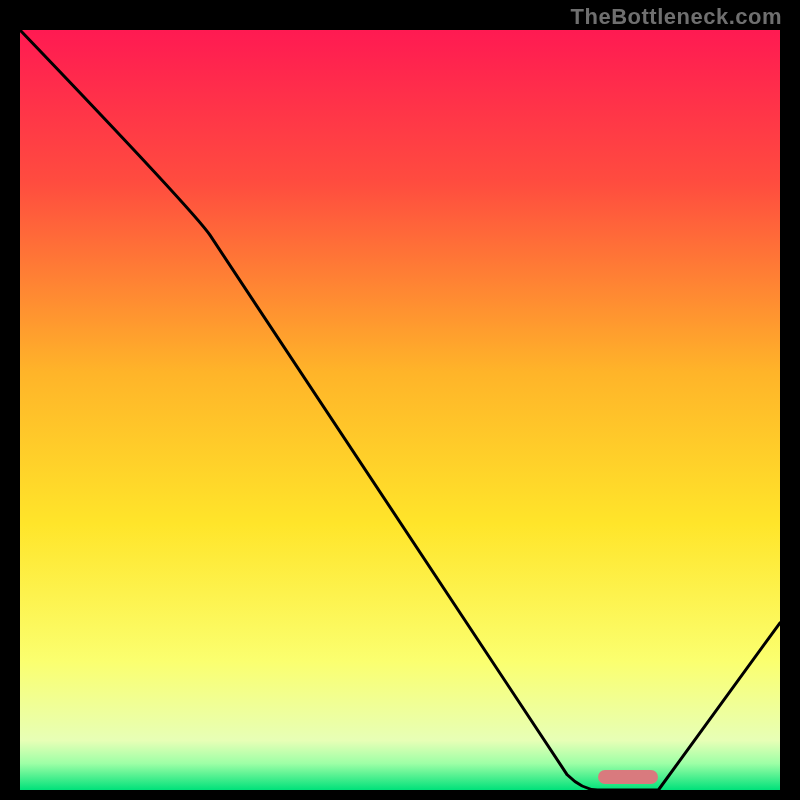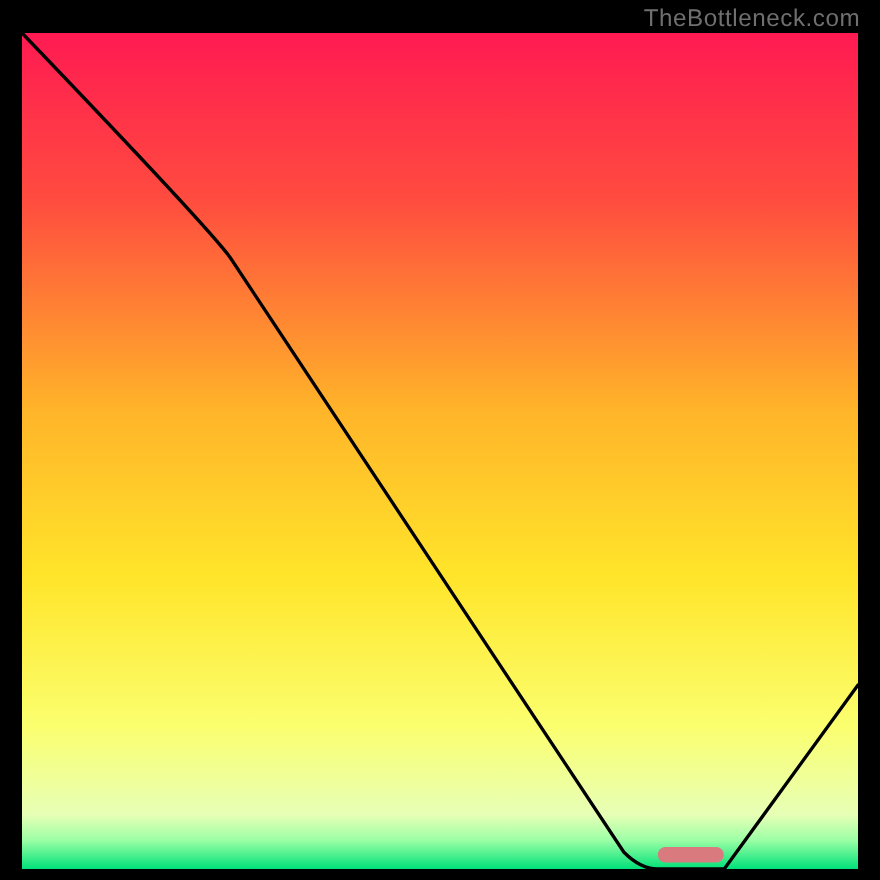--- a/index.html
+++ b/index.html
@@ -16,21 +16,21 @@
     width: 800px;
     height: 800px;
     background: #000;
   }
   .watermark {
     position: absolute;
     top: 4px;
     right: 18px;
     color: #6f6f6f;
     font-size: 22px;
-    font-weight: normal;
+    font-weight: bold;
     letter-spacing: 0.5px;
     z-index: 20;
   }
   .plot {
     position: absolute;
     left: 20px;
     top: 30px;
     width: 760px;
     height: 750px;
     background: #000;

